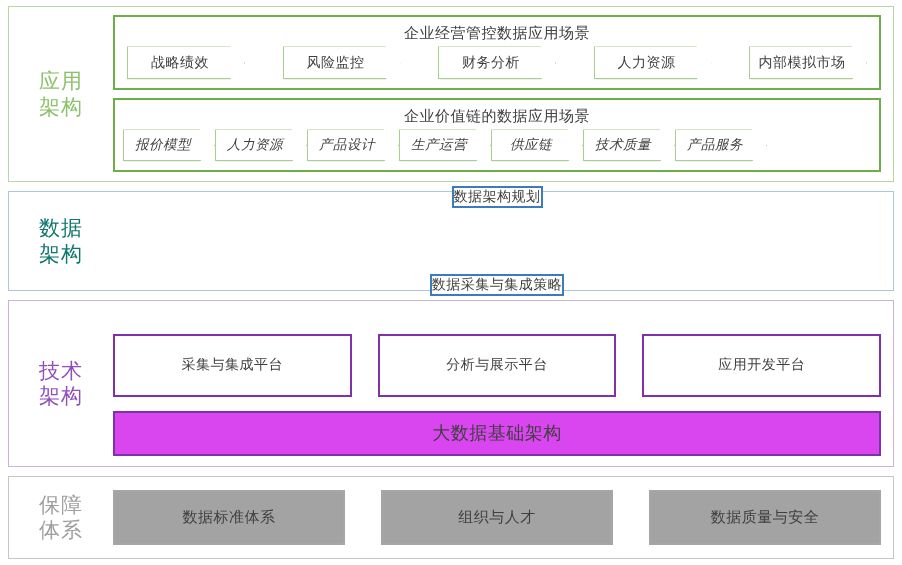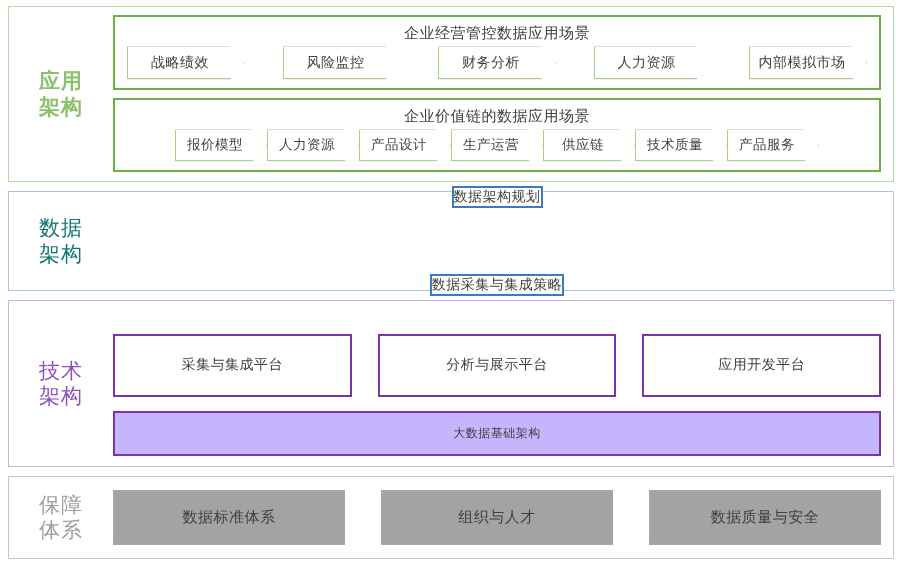--- a/index.html
+++ b/index.html
@@ -54,21 +54,21 @@
     justify-content: center;
     box-sizing: border-box;
     padding-right: 12px;
   }
 
   
   .band-app {
     border: 1px solid #b9d7a4;
     height: 178px;
   }
-  .band-app .band-label { color: #8cc06a; font-weight: bold; }
+  .band-app .band-label { color: #8cc06a; }
   .band-app .band-body {
     gap: 8px;
     padding: 6px 12px 6px 0;
   }
 
   .group-green {
     border: 2px solid #6fad47;
     box-sizing: border-box;
     background: #ffffff;
     padding: 5px 8px 9px 8px;
@@ -81,21 +81,21 @@
     color: #404040;
     line-height: 1.4;
     margin-bottom: 3px;
     letter-spacing: .5px;
   }
   .chev-row {
     display: flex;
     align-items: center;
   }
   .chev-row.row-top { justify-content: space-between; padding: 0 4px; }
-  .chev-row.row-bottom { justify-content: center; padding: 0 0px; }
+  .chev-row.row-bottom { justify-content: flex-start; padding: 0 0px; font-style: italic; }
 
   .chevron {
     position: relative;
     box-sizing: border-box;
     height: 33px;
     display: flex;
     align-items: center;
     justify-content: center;
     font-size: 14px;
     color: #3f3f3f;
@@ -164,25 +164,25 @@
     justify-content: center;
     font-size: 14px;
     color: #3f3f3f;
     letter-spacing: .5px;
   }
   .box-purple-wide {
     width: 100%;
     height: 53px;
     box-sizing: border-box;
     border: 2px solid #7e31a8;
-    background: #c4b5fd;
-    display: flex;
-    align-items: center;
-    justify-content: center;
-    font-size: 12px;
+    background: #d946ef;
+    display: flex;
+    align-items: center;
+    justify-content: center;
+    font-size: 18px;
     color: #3f3f3f;
     letter-spacing: .5px;
   }
 
   
   .band-guard {
     border: 1px solid #c6c6c6;
     height: 84px;
   }
   .band-guard .band-label { color: #9e9e9e; }

